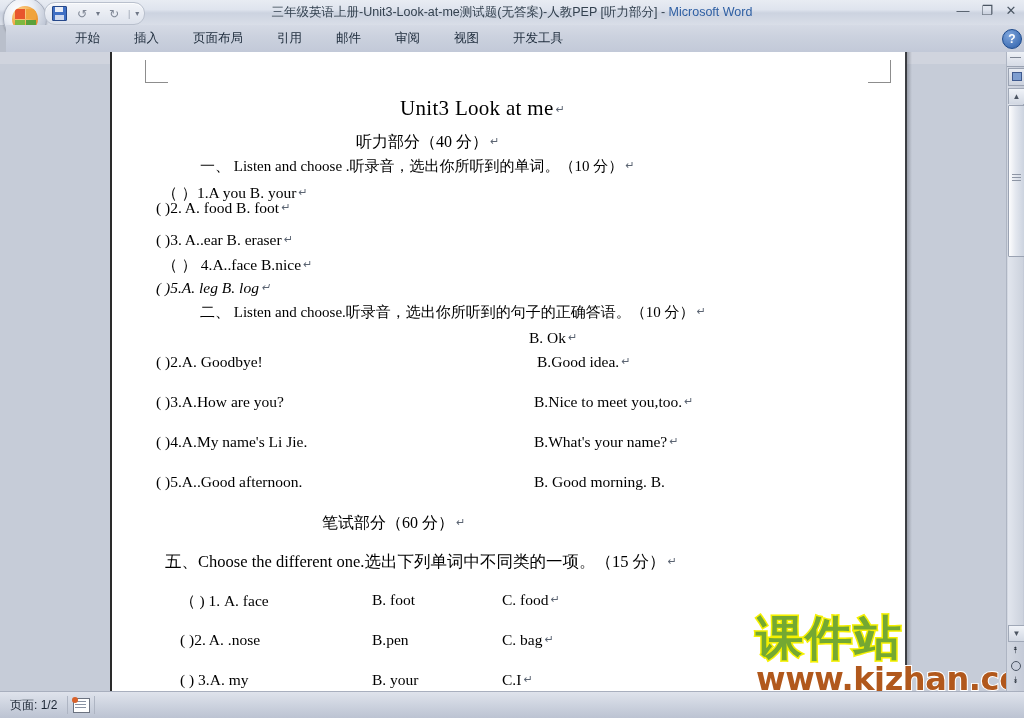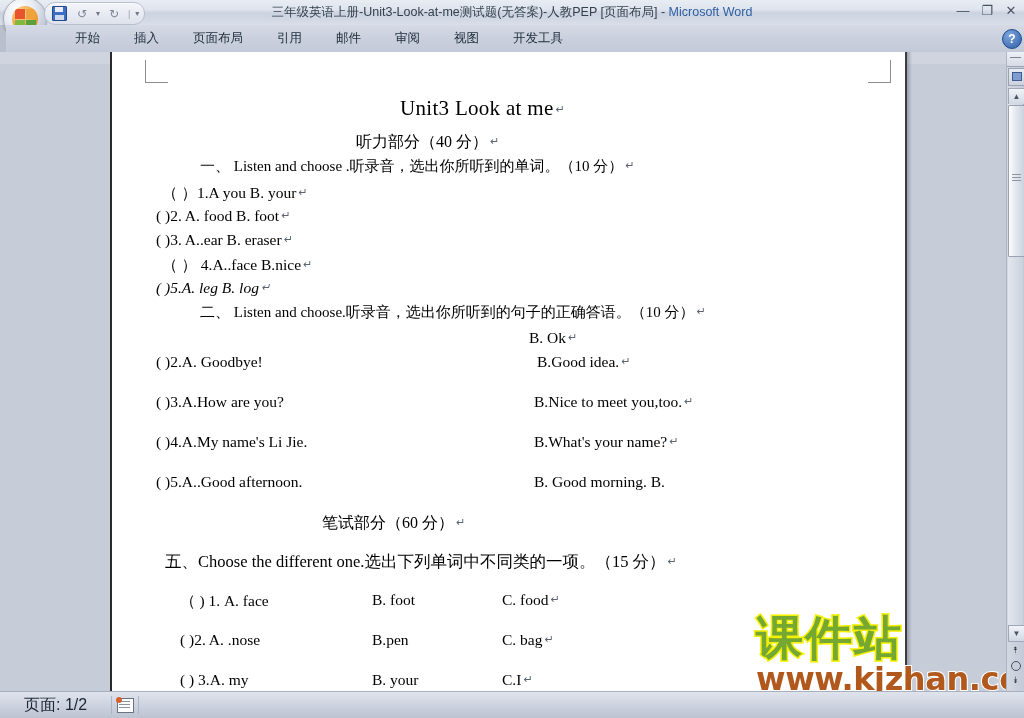--- a/index.html
+++ b/index.html
@@ -130,38 +130,38 @@
     justify-content:center;font-size:9px;color:#2f3742;}
   .nav-prev{bottom:35px;}
   .nav-obj{bottom:20px;}
   .nav-next{bottom:5px;}
   .nav-obj .circ{width:8px;height:8px;border-radius:50%;border:1px solid #4a5462;background:#c8cedb;}
 
   
   .statusbar{position:absolute;left:0;bottom:0;width:1024px;height:26px;
     background:linear-gradient(to bottom,#dfe3ec 0%,#cdd3df 50%,#bcc3d2 100%);
     border-top:1px solid #a8afbe;display:flex;align-items:center;}
-  .sb-page{font-size:16px;color:#1b2533;padding:0 24px;white-space:nowrap;}
+  .sb-page{font-size:12px;color:#1b2533;padding:0 10px;white-space:nowrap;}
   .sb-div{width:1px;height:18px;background:#aeb5c3;}
   .sb-icon{width:26px;height:20px;display:flex;align-items:center;justify-content:center;}
   .mini-doc{width:15px;height:13px;background:#fff;border:1px solid #6b7280;position:relative;}
   .mini-doc:before{content:"";position:absolute;left:1px;top:2px;width:11px;height:1px;
     box-shadow:0 0 0 0 #8a93a3,0 3px 0 0 #8a93a3,0 6px 0 0 #8a93a3;background:#8a93a3;}
   .mini-doc:after{content:"";position:absolute;left:-2px;top:-2px;width:6px;height:6px;border-radius:50%;
     background:#d8622b;}
   .sb-rest{flex:1;height:26px;}
 </style>
 </head>
 <body>
 
 <div class="app">
 
   <div class="titlebar">
     <div class="title-text">
-      <span>三年级英语上册-Unit3-Look-at-me测试题(无答案)-人教PEP [页面布局]</span><span> - </span><span class="appname">Microsoft Word</span>
+      <span>三年级英语上册-Unit3-Look-at-me测试题(无答案)-人教PEP [听力部分]</span><span> - </span><span class="appname">Microsoft Word</span>
     </div>
 
     <div class="orb">
       <div class="orb-inner">
         <div class="orb-q oq1"></div>
           <div class="orb-q oq2"></div>
         <div class="orb-q oq3"></div>
           <div class="orb-q oq4"></div>
       </div>
     </div>
@@ -217,21 +217,21 @@
       <span>听力部分（40 分）</span><span class="pilcrow">↵</span>
     </div>
 
     <div class="line q-head" style="left:88px;top:105px;">
       <span>一、  Listen and choose .听录音，选出你所听到的单词。（10 分）</span><span class="pilcrow">↵</span>
     </div>
 
     <div class="line q-line" style="left:50px;top:131px;">
       <span>（      ）1.A you     B.    your</span><span class="pilcrow">↵</span>
     </div>
-    <div class="line q-line" style="left:44px;top:155px;">
+    <div class="line q-line" style="left:44px;top:147px;">
       <span>(        )2. A. food       B. foot</span><span class="pilcrow">↵</span>
     </div>
     <div class="line q-line" style="left:44px;top:179px;">
       <span>(      )3. A..ear            B. eraser</span><span class="pilcrow">↵</span>
     </div>
     <div class="line q-line" style="left:50px;top:203px;">
       <span>（       ） 4.A..face        B.nice</span><span class="pilcrow">↵</span>
     </div>
     <div class="line q-line" style="left:44px;top:227px;font-style:italic;">
       <span>(      )5.A. leg           B. log</span><span class="pilcrow">↵</span>

